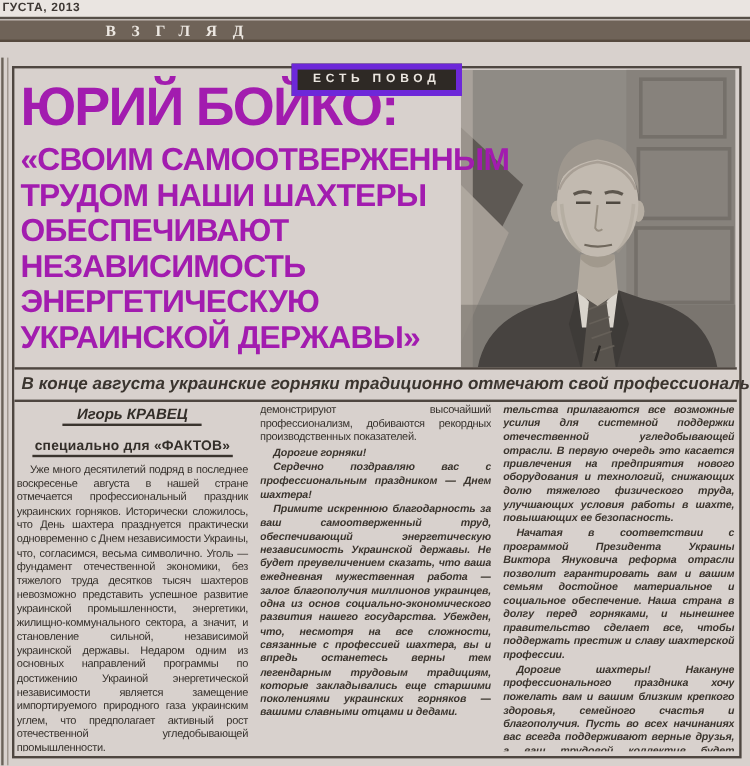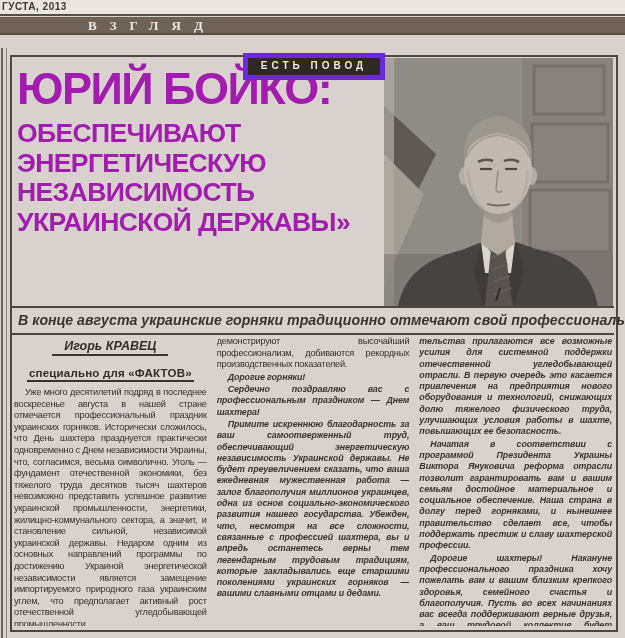--- a/index.html
+++ b/index.html
@@ -111,23 +111,25 @@
     <path d="M103,146 Q114,149 126,146" stroke="#6f675c" stroke-width="1.8" fill="none"></path>
     <path d="M84,112 Q86,140 100,152" stroke="#a79f93" stroke-width="3" fill="none" opacity="0.45"></path>
     <path d="M144,112 Q142,140 130,152" stroke="#a79f93" stroke-width="3" fill="none" opacity="0.35"></path>
     <line x1="116" y1="230" x2="112" y2="243" stroke="#2e2b28" stroke-width="2"></line>
   </svg>
 </div>
 
 <div class="headline">
   <div class="hl-name">ЮРИЙ БОЙКО:</div>
   <div>
+      <div class="hl-line">«СВОИМ САМООТВЕРЖЕННЫМ</div>
+      <div class="hl-line">ТРУДОМ НАШИ ШАХТЕРЫ</div>
       <div class="hl-line">ОБЕСПЕЧИВАЮТ</div>
+      <div class="hl-line">НЕЗАВИСИМОСТЬ</div>
       <div class="hl-line">ЭНЕРГЕТИЧЕСКУЮ</div>
-      <div class="hl-line">НЕЗАВИСИМОСТЬ</div>
       <div class="hl-line">УКРАИНСКОЙ ДЕРЖАВЫ»</div>
     </div>
 </div>
 
 <div class="subhead">В конце августа украинские горняки традиционно отмечают свой профессиональный праздник</div>
 
 <div class="body-cols">
   <div class="col">
     <div class="byline">
       <span class="byline-author">Игорь КРАВЕЦ</span><br>

